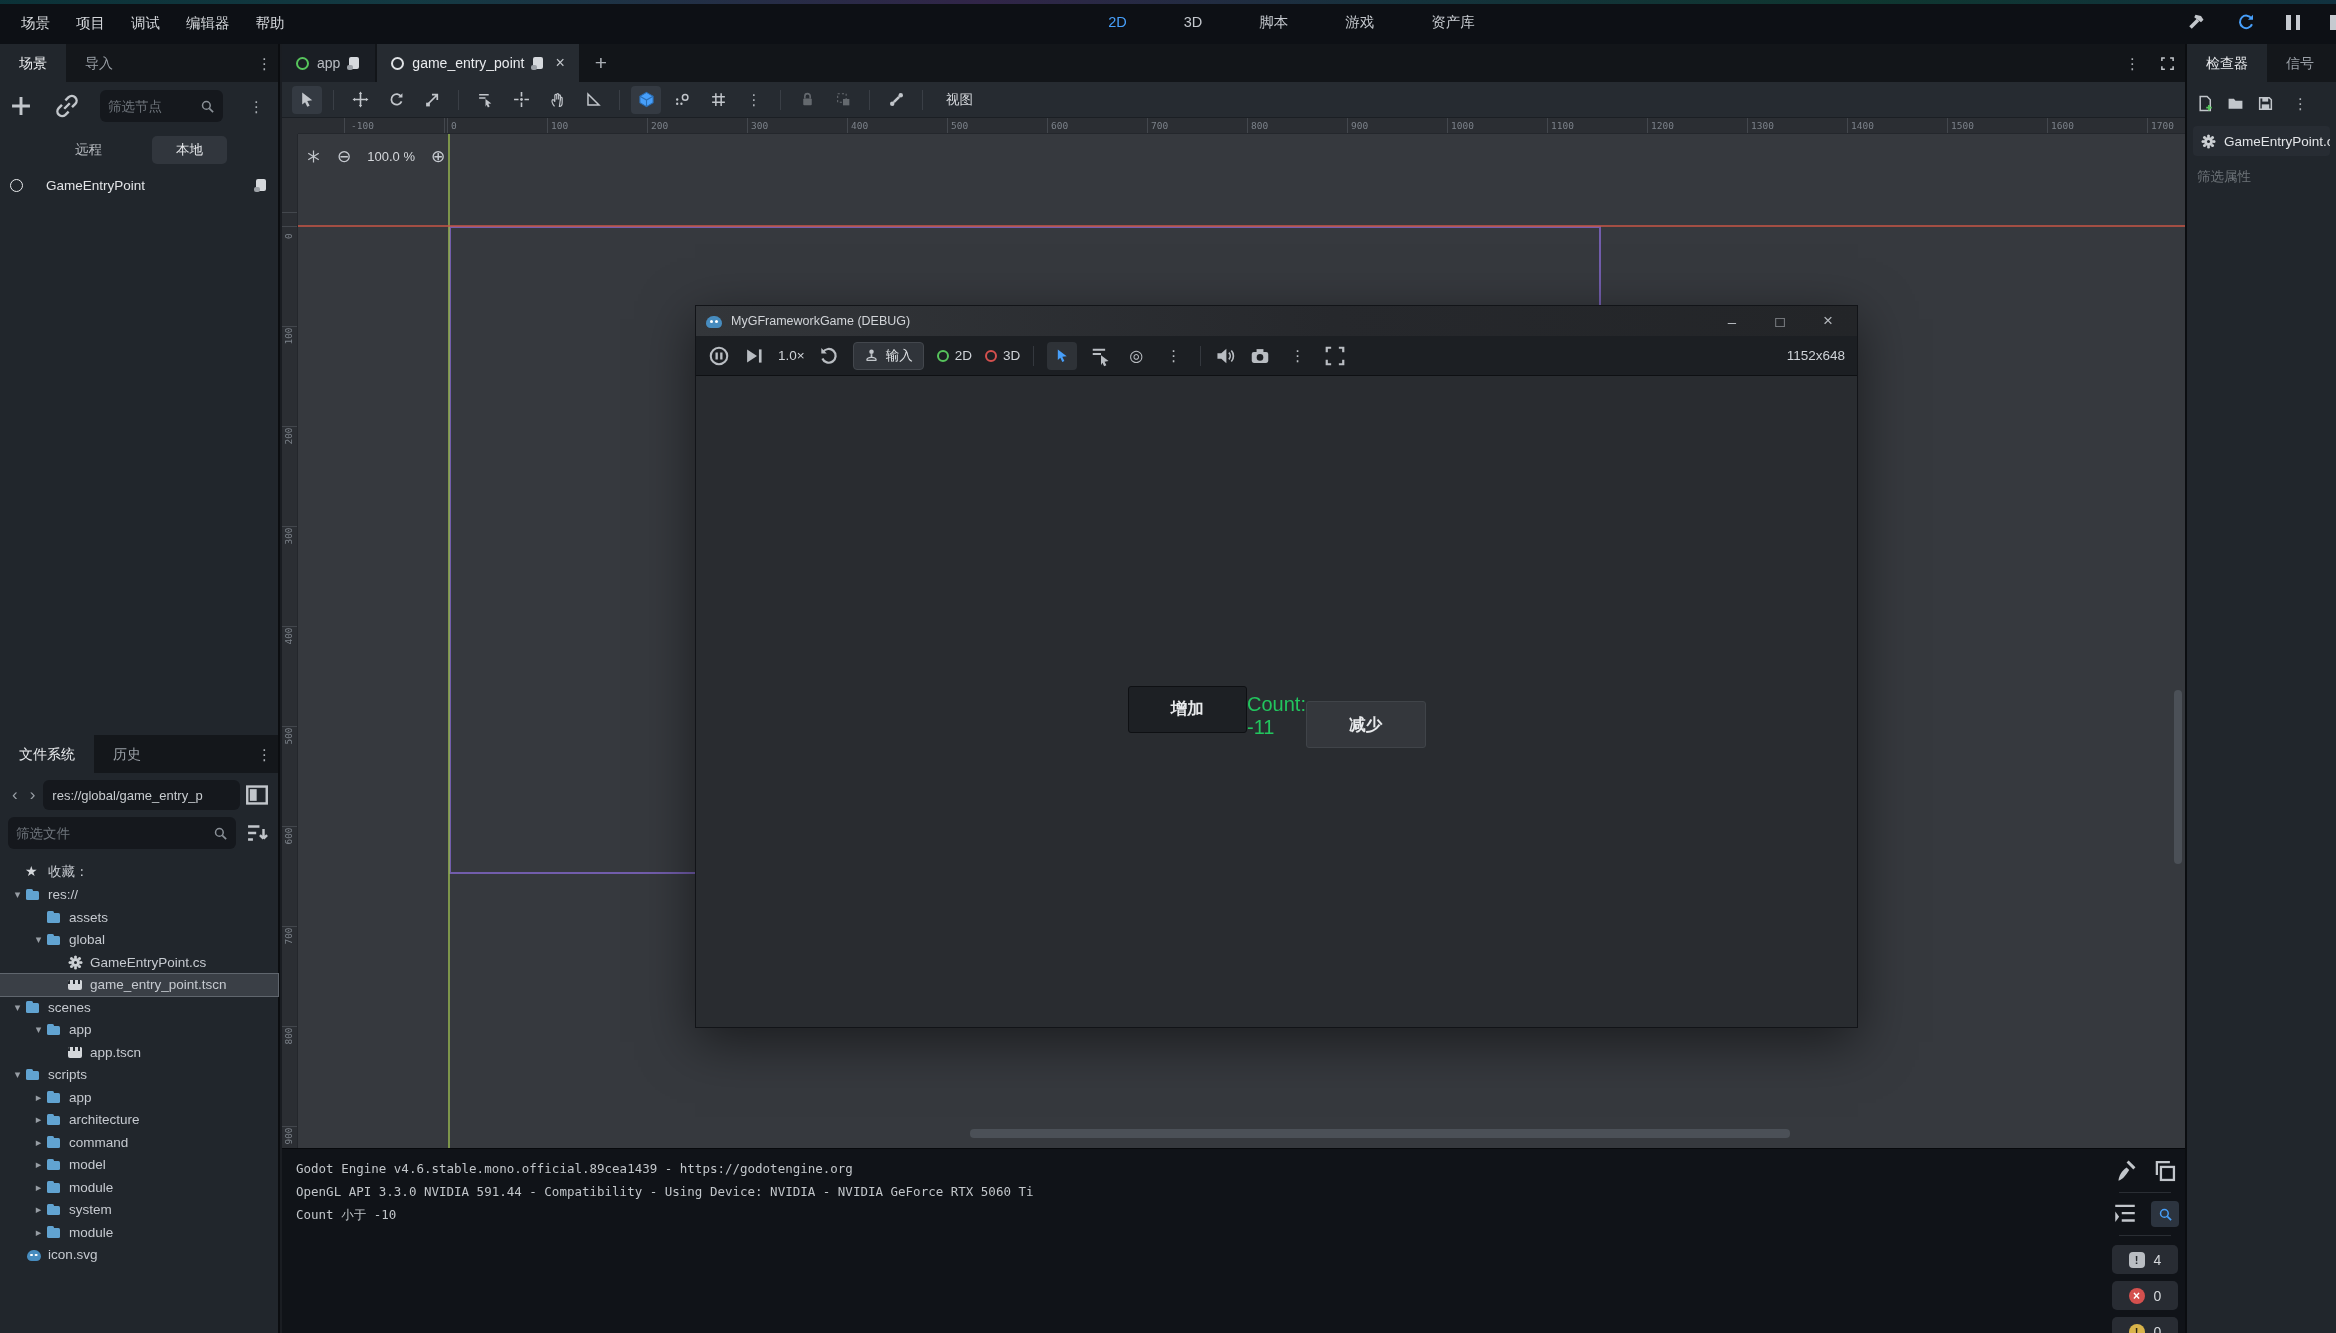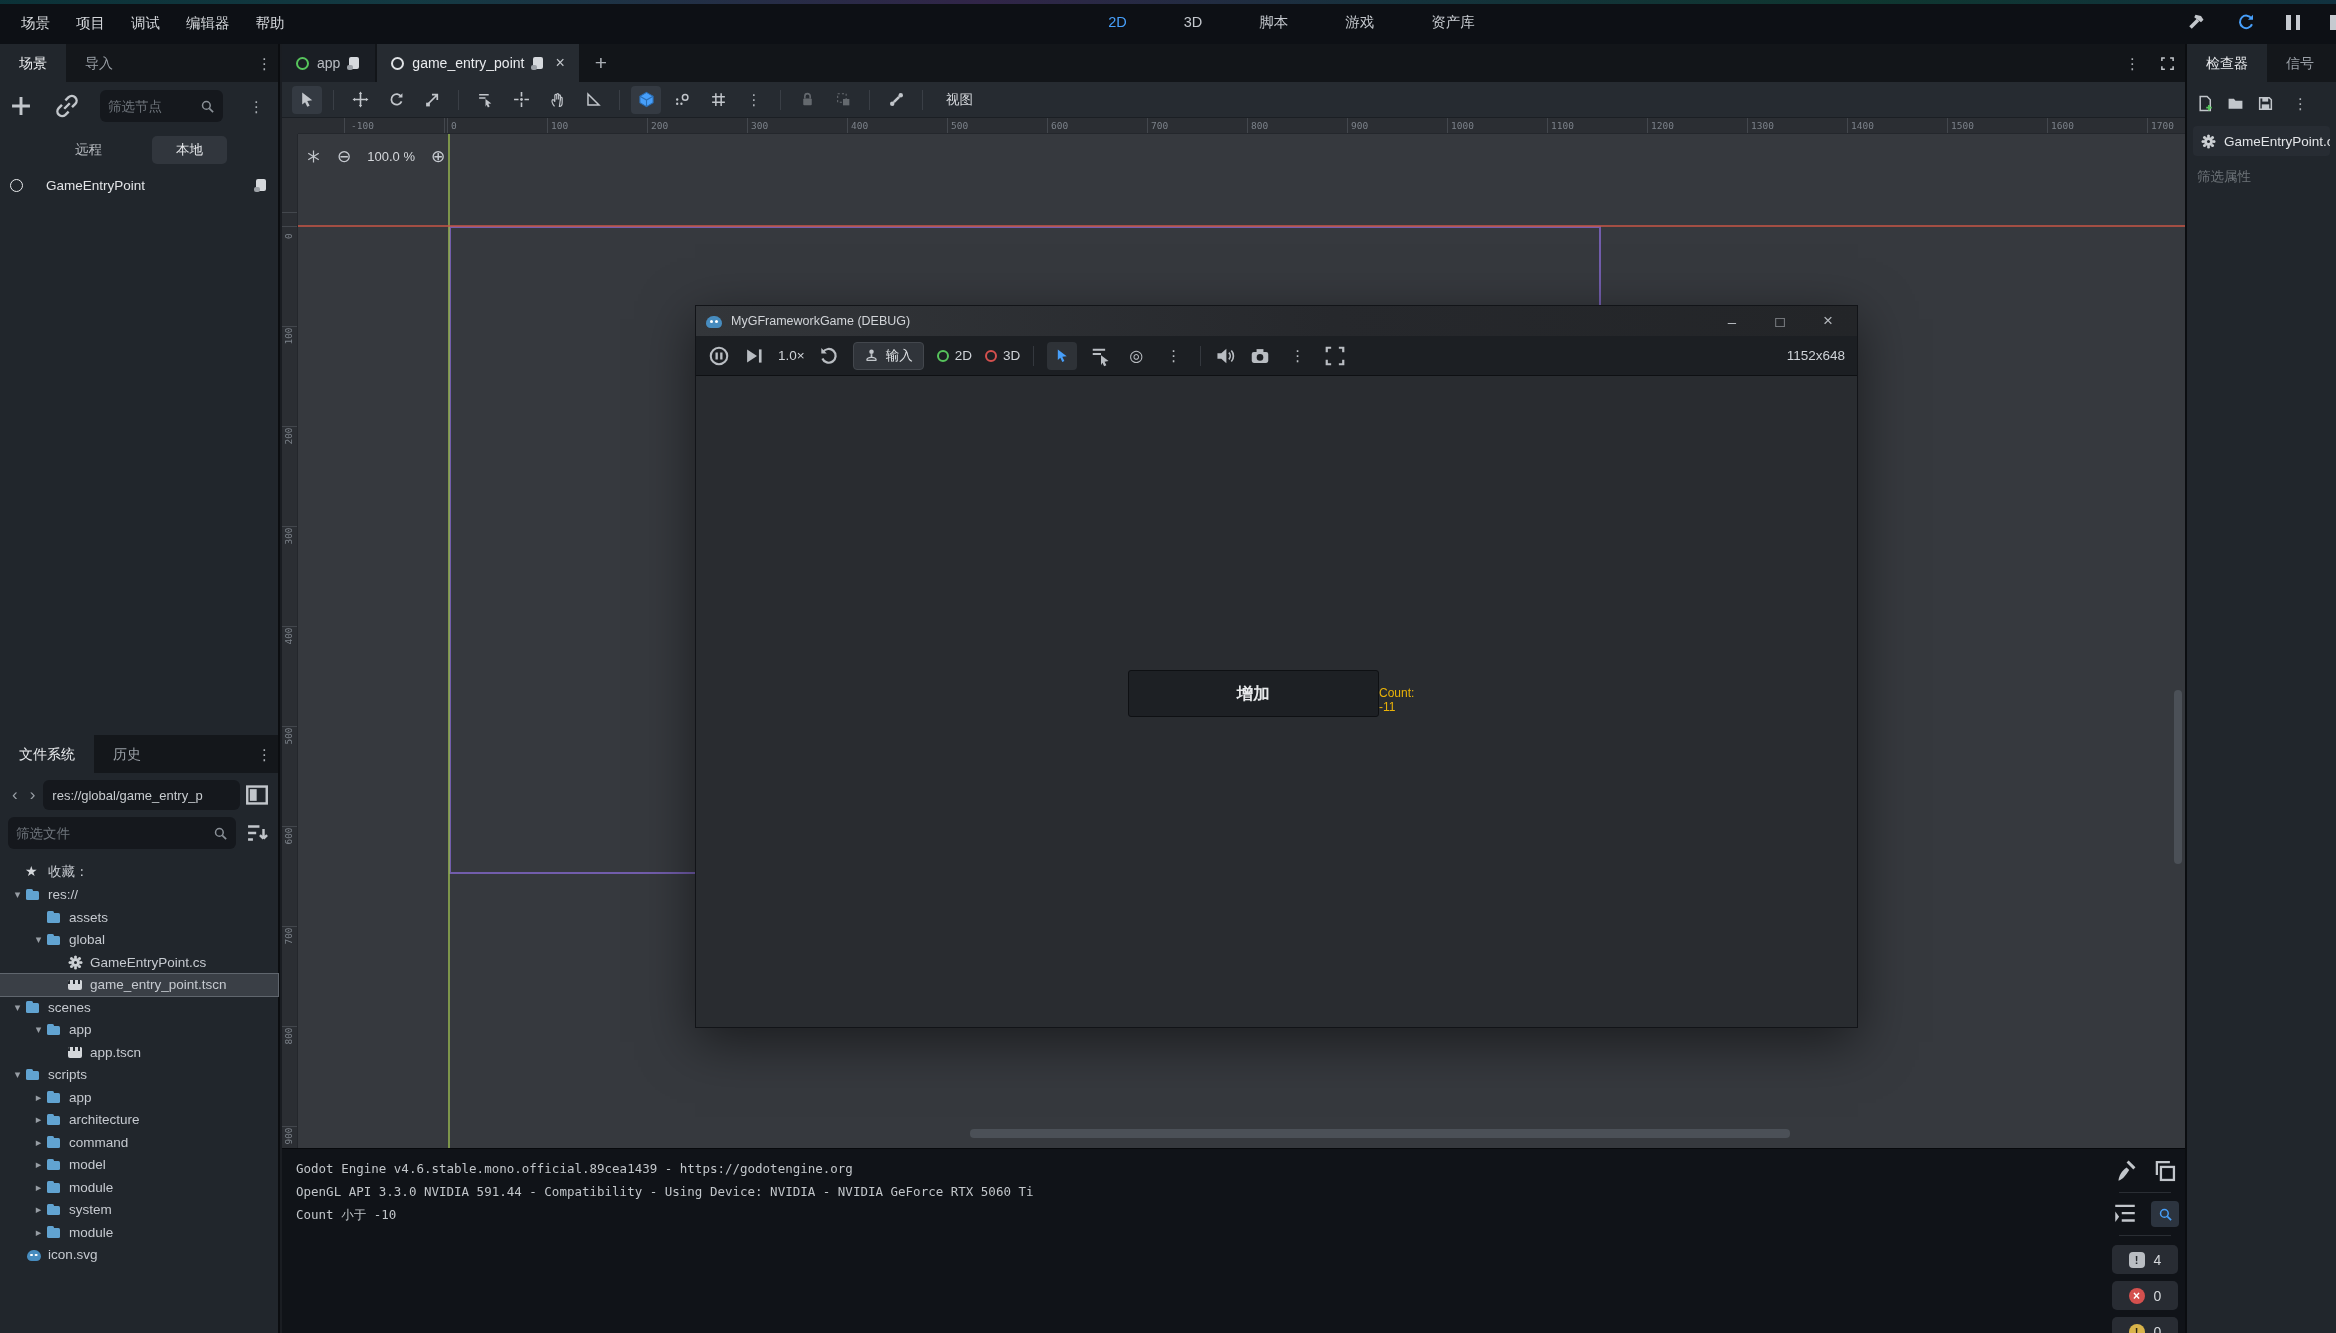--- a/index.html
+++ b/index.html
@@ -129,21 +129,21 @@
   .gtb.activebox{background:#2e3237;border-radius:4px;width:30px;}
   .glabel{font-size:13.5px;color:#cfd3d8;}
   .ring{width:12px;height:12px;border-radius:50%;border:2.2px solid var(--ringc);flex:none;}
   .gsep{width:1px;height:20px;background:#34383e;}
   .gres{margin-left:auto;font-size:13.5px;color:#cfd3d8;}
   .gcontent{position:absolute;left:0;top:71px;right:0;bottom:0;background:#292c30;}
   .gcol{position:absolute;left:50%;top:293px;transform:translateX(-50%);width:298px;display:flex;flex-direction:row;align-items:center;}
   .gbtn{width:298px;height:47px;display:flex;align-items:center;justify-content:center;font-size:16.5px;font-weight:bold;color:#e8eaec;border-radius:3px;cursor:default;}
   .gbtn.inc{background:#1d2024;border:1px solid #0e1013;}
   .gbtn.dec{background:#34373c;border:1px solid #404449;margin-top:31px;}
-  .gcount{margin-top:13px;font-size:12px;color:#eab308;}
+  .gcount{margin-top:13px;font-size:20px;color:#22c55e;}
 
   
   .output{position:absolute;left:282px;top:1148px;width:1903px;height:185px;background:#101318;border-top:1px solid #07090c;z-index:15;}
   .olines{padding:8px 0 0 14px;}
   .oline{font-family:"DejaVu Sans Mono",monospace;font-size:12.5px;color:#c2c6ca;line-height:23px;white-space:pre;}
   .ostrip{position:absolute;right:5px;top:4px;width:70px;display:flex;flex-direction:column;align-items:center;}
   .orow{display:flex;gap:12px;align-items:center;justify-content:center;padding:5px 0;}
   .osep{width:52px;height:1px;background:#2a2e34;margin:3px 0;}
   .sbox{width:28px;height:26px;display:flex;align-items:center;justify-content:center;border-radius:4px;}
   .sbox.active{background:#2c343f;color:var(--accent);}
@@ -789,20 +789,21 @@
           <svg viewBox="0 0 16 16">
             <use href="#sym-corners"></use>
           </svg>
         </span>
       <span class="gres">1152x648</span>
     </div>
     <div class="gcontent">
       <div class="gcol">
         <div class="gbtn inc">增加</div>
         <div class="gcount">Count: -11</div>
+        <div class="gbtn dec">减少</div>
       </div>
     </div>
   </div>
 
   <div class="vscroll"></div>
   <div class="hscroll"></div>
 </div>
 
 <div class="output">
   <div class="olines">

